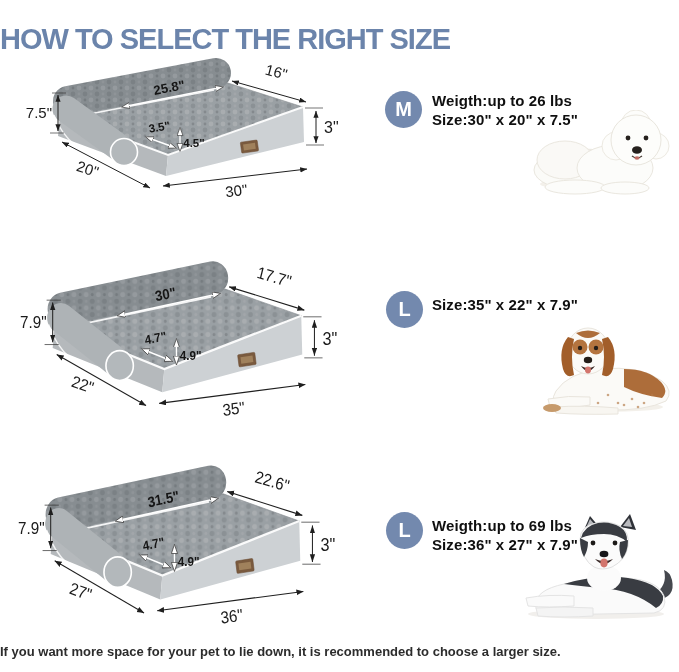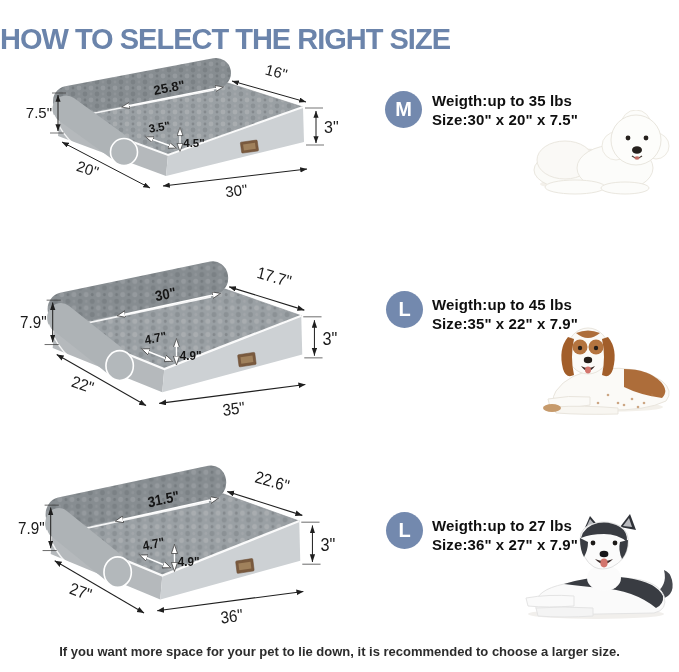--- a/index.html
+++ b/index.html
@@ -8,21 +8,21 @@
   .title{position:absolute;top:4px;left:0;width:679px;text-align:left;
          font-size:29px;font-weight:bold;letter-spacing:-1px;color:#6b84ab;}
   .row{position:absolute;left:0;width:679px;}
   .bed-svg{position:absolute;}
   .badge{position:absolute;width:37px;height:37px;border-radius:50%;background:#7389ae;
          color:#ffffff;font-weight:bold;font-size:20px;display:flex;align-items:center;
          justify-content:center;}
   .spec{position:absolute;font-size:15px;font-weight:bold;color:#0f0f0f;line-height:19px;
         letter-spacing:0.1px;white-space:nowrap;}
   .dog{position:absolute;}
-  .footer{position:absolute;top:644px;left:0;width:679px;text-align:center;
+  .footer{position:absolute;top:644px;left:0;width:679px;text-align:left;
           font-size:13px;font-weight:bold;color:#2c2c2c;}
   svg text{font-family:"Liberation Sans",sans-serif;}
   .lbl-o{font-size:15px;fill:#1a1a1a;font-weight:normal;}
   .lbl-og{font-size:16px;fill:#1a1a1a;font-weight:normal;}
   .lbl-b{font-size:13px;fill:#151515;font-weight:bold;}
   .lbl-s{font-size:11.5px;fill:#151515;font-weight:bold;}
   .dimline{stroke:#1f1f1f;stroke-width:1;fill:none;}
   .dimline-w{stroke:#ffffff;stroke-width:1.4;fill:none;}
   .tick{stroke:#3a3a3a;stroke-width:0.7;}
 </style>
@@ -91,21 +91,21 @@
       <text class="lbl-o" x="76" y="119" text-anchor="middle" transform="rotate(18 76 119)">20"</text>
       <line class="dimline" x1="153" y1="131" x2="297" y2="114" marker-start="url(#mb)" marker-end="url(#mb)"></line>
       <text class="lbl-o" x="227" y="141" text-anchor="middle" transform="rotate(-7 227 141)">30"</text>
     </g>
   </svg>
 
   <div class="badge" style="left:385px;top:39px;">
     <span>M</span>
   </div>
   <div class="spec" style="left:432px;top:39px;">
-    <div>Weigth:up to 35 lbs</div>
+    <div>Weigth:up to 26 lbs</div>
     <div>Size:30" x 20" x 7.5"</div>
   </div>
 
   <svg class="dog" style="left:520px;top:58px;" width="152" height="86" viewBox="0 0 152 86">
     <ellipse cx="70" cy="74" rx="50" ry="6" fill="#f3f0ea"></ellipse>
     <ellipse cx="62" cy="60" rx="48" ry="21" fill="#fbfbf8" stroke="#eae7df" stroke-width="1"></ellipse>
     <ellipse cx="45" cy="50" rx="28" ry="19" fill="#faf9f6" stroke="#eae7df" stroke-width="1"></ellipse>
     <ellipse cx="95" cy="58" rx="38" ry="23" fill="#fcfcfa" stroke="#eae7df" stroke-width="1"></ellipse>
     <ellipse cx="55" cy="77" rx="30" ry="7" fill="#fcfcfa" stroke="#eae7df" stroke-width="1"></ellipse>
     <ellipse cx="105" cy="78" rx="24" ry="6" fill="#fcfcfa" stroke="#eae7df" stroke-width="1"></ellipse>
@@ -159,21 +159,20 @@
       <text class="lbl-o" x="76" y="119" text-anchor="middle" transform="rotate(18 76 119)">22"</text>
       <line class="dimline" x1="153" y1="131" x2="297" y2="114" marker-start="url(#mb)" marker-end="url(#mb)"></line>
       <text class="lbl-o" x="227" y="141" text-anchor="middle" transform="rotate(-7 227 141)">35"</text>
     </g>
   </svg>
 
   <div class="badge" style="left:386px;top:36px;">
     <span>L</span>
   </div>
   <div class="spec" style="left:432px;top:40px;">
-    <div>Weigth:up to 45 lbs</div>
     <div>Size:35" x 22" x 7.9"</div>
   </div>
 
   <svg class="dog" style="left:528px;top:70px;" width="150" height="90" viewBox="0 0 150 90">
     <ellipse cx="75" cy="82" rx="60" ry="5" fill="#f3f0ea"></ellipse>
     <path d="M28,66 Q40,48 72,44 Q112,40 134,56 Q146,66 138,76 Q118,86 78,85 L36,83 Q20,78 28,66 Z" fill="#fbfaf7" stroke="#e9e5dd" stroke-width="1"></path>
     <path d="M96,44 Q120,44 133,57 Q141,66 134,73 Q112,70 96,62 Z" fill="#ad6d3a"></path>
     <g fill="#b47a47" opacity="0.65">
       <circle cx="80" cy="70" r="1.3"></circle>
         <circle cx="90" cy="78" r="1.3"></circle>
@@ -240,21 +239,21 @@
       <text class="lbl-o" x="76" y="119" text-anchor="middle" transform="rotate(18 76 119)">27"</text>
       <line class="dimline" x1="153" y1="131" x2="297" y2="114" marker-start="url(#mb)" marker-end="url(#mb)"></line>
       <text class="lbl-o" x="227" y="141" text-anchor="middle" transform="rotate(-7 227 141)">36"</text>
     </g>
   </svg>
 
   <div class="badge" style="left:386px;top:52px;">
     <span>L</span>
   </div>
   <div class="spec" style="left:432px;top:56px;">
-    <div>Weigth:up to 27 lbs</div>
+    <div>Weigth:up to 69 lbs</div>
     <div>Size:36" x 27" x 7.9"</div>
   </div>
 
   <svg class="dog" style="left:508px;top:54px;" width="170" height="108" viewBox="0 0 170 108">
     <ellipse cx="88" cy="100" rx="68" ry="5" fill="#f1efec"></ellipse>
     <path d="M148,86 Q168,84 164,66 Q162,58 156,56 Q160,72 146,80 Z" fill="#45484e"></path>
     <path d="M28,90 Q28,76 56,70 Q86,62 118,64 Q150,66 156,82 Q160,96 146,99 L38,101 Q26,98 28,90 Z" fill="#fafafa" stroke="#e4e4e4" stroke-width="1"></path>
     <path d="M56,70 Q90,60 120,64 Q148,68 155,82 Q156,90 148,94 Q126,76 92,74 Q72,72 56,70 Z" fill="#393c42"></path>
     <path d="M18,84 Q40,80 66,82 L66,92 Q40,94 20,92 Z" fill="#fafafa" stroke="#e4e4e4" stroke-width="1"></path>
     <path d="M28,94 Q55,92 85,94 L85,102 Q55,104 30,102 Z" fill="#f4f4f4" stroke="#e4e4e4" stroke-width="1"></path>

